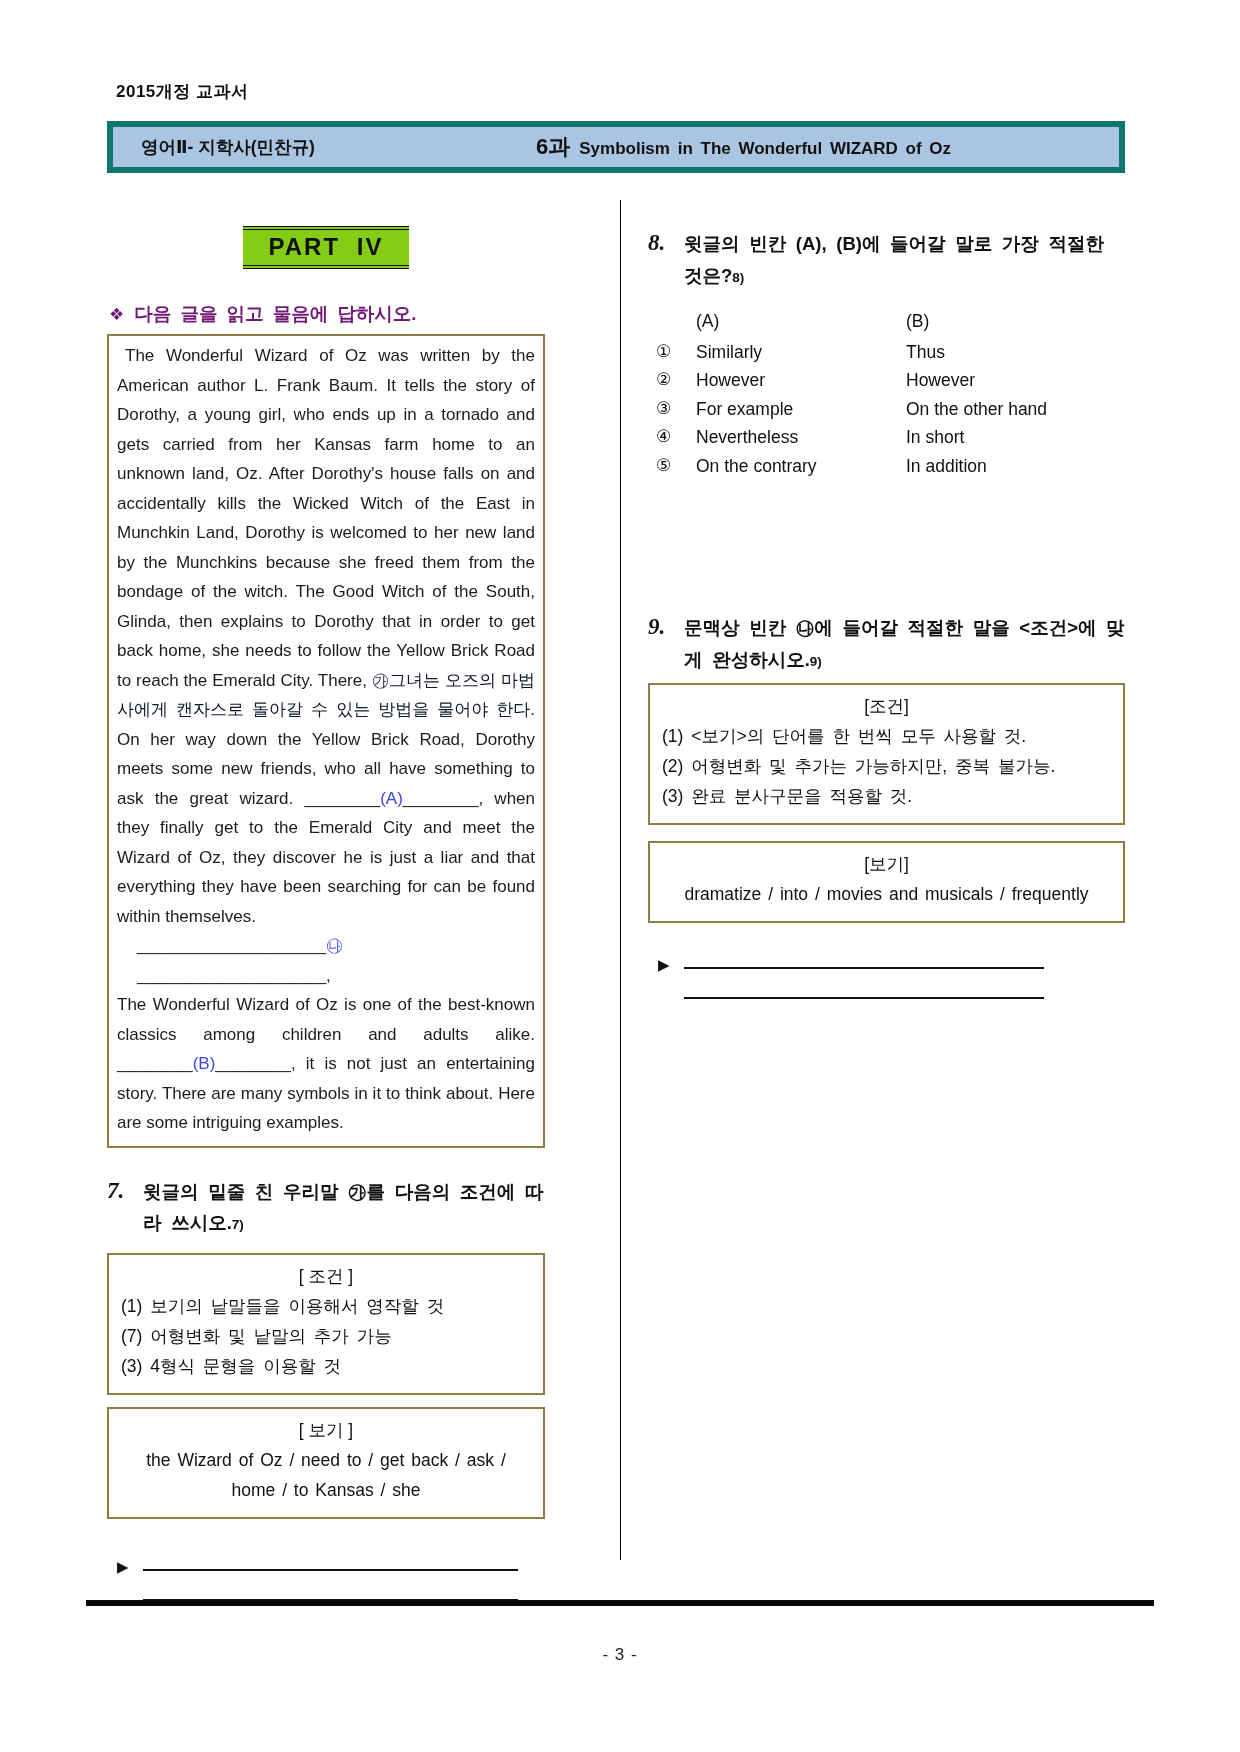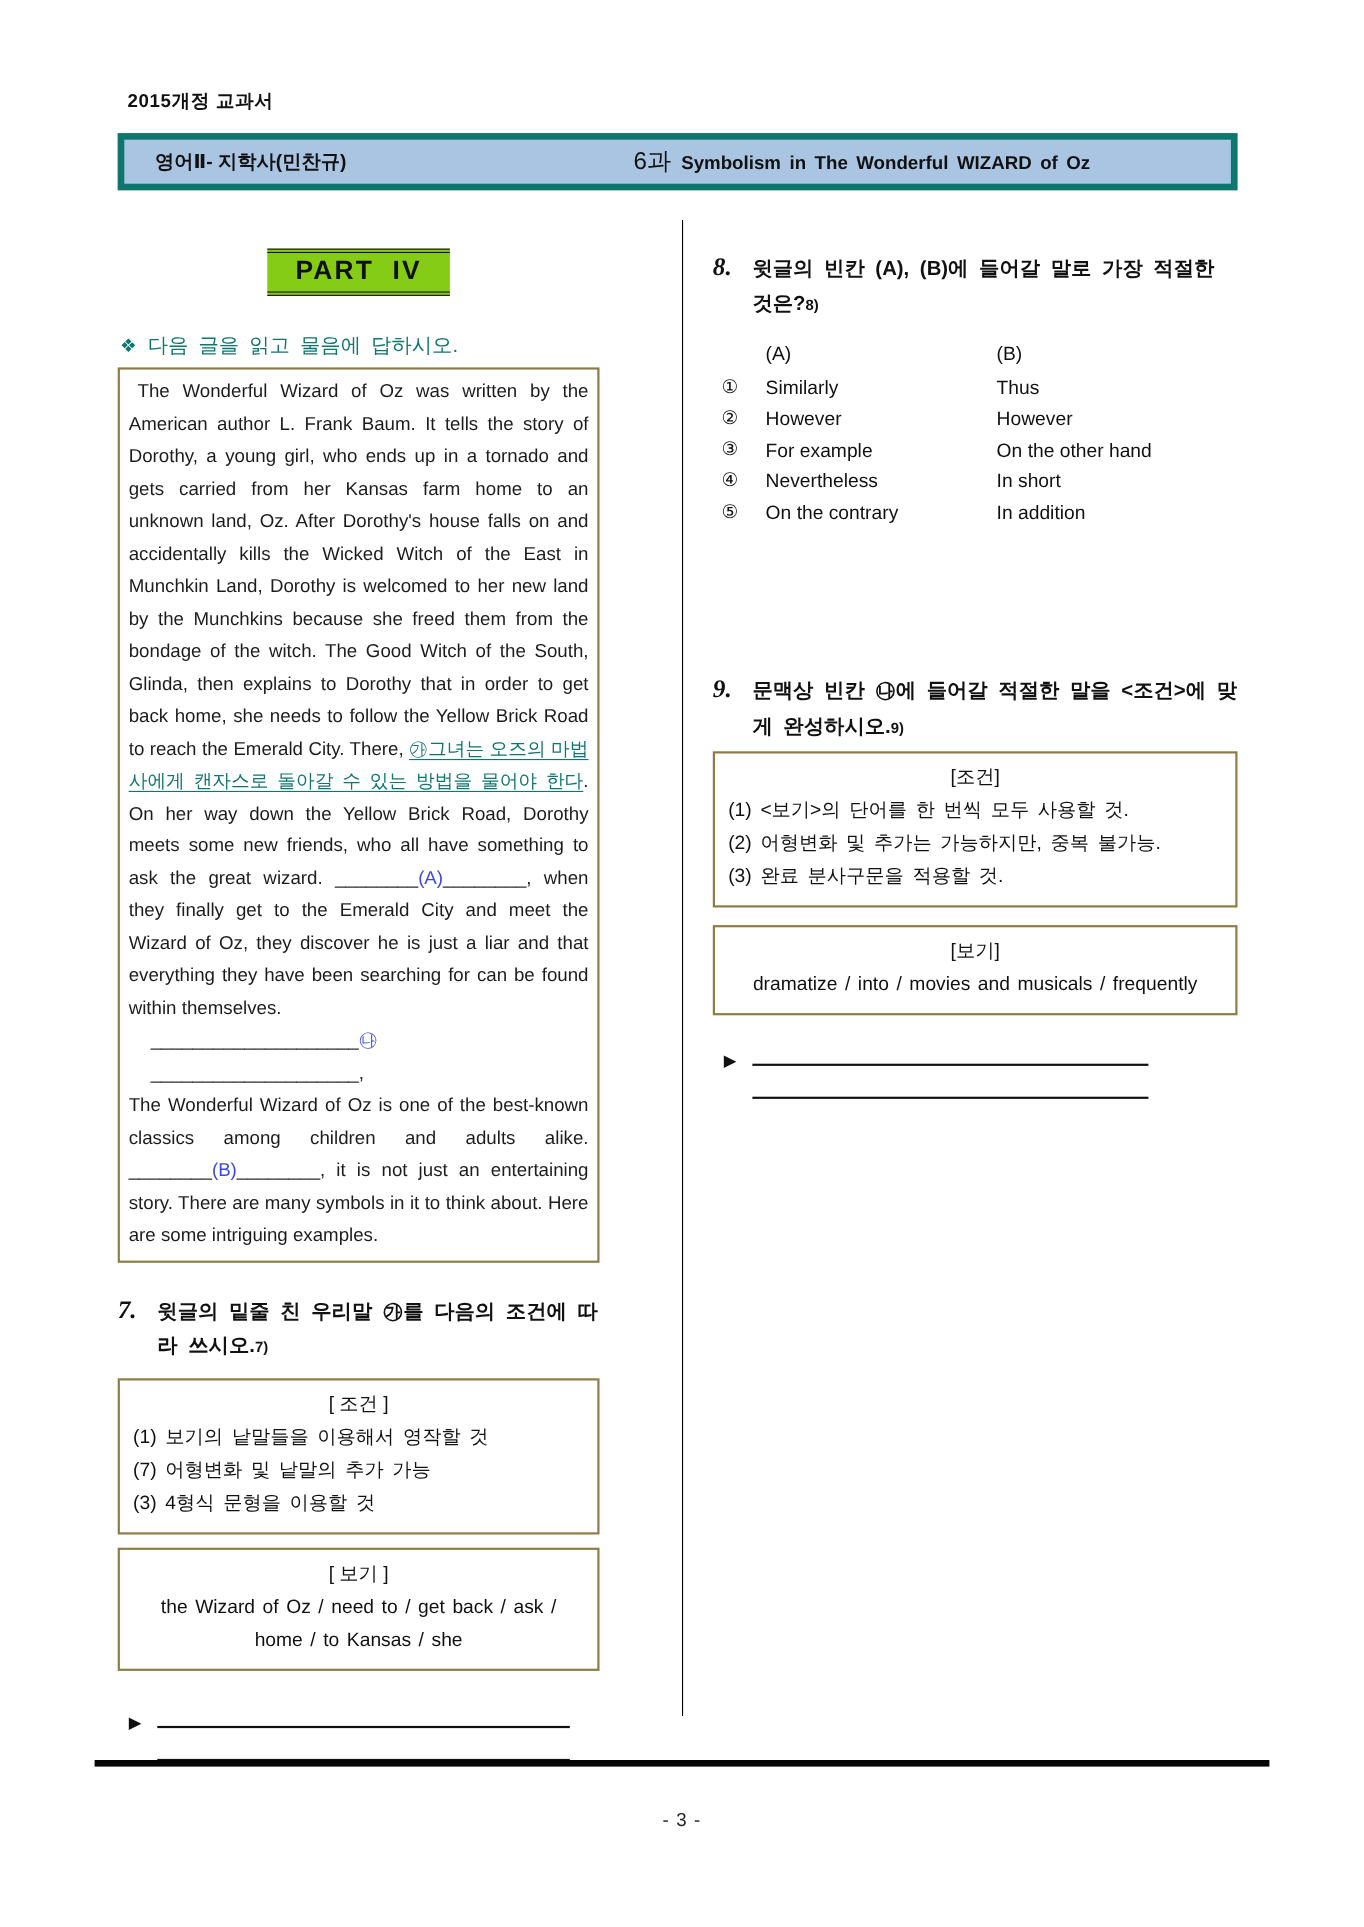--- a/index.html
+++ b/index.html
@@ -10,44 +10,44 @@
   }
 
   .edition { position:absolute; left:116px; top:80px; font-size:17px; font-weight:700; letter-spacing:.5px; }
 
   .header-bar {
     position:absolute; left:107px; top:121px; width:1018px; height:52px;
     background:#a9c5e2; border:6px solid #0f766e; box-sizing:border-box;
   }
   .subject { position:absolute; left:28px; top:50%; transform:translateY(-50%); font-size:17.5px; font-weight:700; }
   .unit { position:absolute; left:423px; top:50%; transform:translateY(-50%); display:flex; align-items:baseline; gap:9px; white-space:nowrap; }
-  .unit-num { font-size:22px; font-weight:400;margin-left:40px; }
+  .unit-num { font-size:22px; font-weight:700; }
   .unit-title { font-size:17px; font-weight:700; word-spacing:3px; }
 
   .col-divider { position:absolute; left:620px; top:200px; width:1px; height:1360px; background:#000; }
 
   .col-left  { position:absolute; left:107px; top:200px; width:438px; }
   .col-right { position:absolute; left:648px; top:200px; width:477px; }
 
   .part-wrap { text-align:center; margin-top:26px; }
   .part-heading {
     display:inline-block; background:#84cc16;
     border-top:4px double #111; border-bottom:4px double #111;
     padding:3px 26px 4px; font-size:24px; font-weight:800; letter-spacing:2px; word-spacing:8px;
   }
 
-  .instruction { margin:32px 0 0 2px; color:#0f766e; font-weight:400; font-size:18.5px; word-spacing:4px; }
+  .instruction { margin:32px 0 0 2px; color:#701a75; font-weight:700; font-size:18.5px; word-spacing:4px; }
   .diamond { margin-right:10px; font-size:17px; }
 
   .passage-box { margin-top:8px; border:2px solid #8e7c44; padding:5px 8px 8px; }
   .passage { margin:0; font-size:17px; line-height:29.5px; text-align:justify; color:#1c1c1c; }
   .passage.p1 { text-indent:8px; }
   .passage.blank-line { text-align:left; padding-left:20px; }
   .seg-blue { color:#3c46e8; }
-  .seg-blue-underline { color:#0f766e; text-decoration:underline; text-underline-offset:4px;margin-top:36px; }
+  .seg-blue-underline { color:#0f172a; text-underline-offset:4px;margin-top:36px; }
 
   .q-line { display:grid; grid-template-columns:36px 1fr; margin-top:28px; }
   .q-num {
     font-family:"Liberation Serif","DejaVu Serif",serif; font-style:italic;
     font-weight:800; font-size:23px; line-height:30px;
   }
   .q-text { font-size:18.5px; font-weight:700; line-height:31.5px; word-spacing:4.5px; }
   .footnote { font-size:13.5px; font-weight:700; }
 
   .cond-box, .ex-box { border:2px solid #8e7c44; margin-top:12px; padding:6px 12px 12px; }

